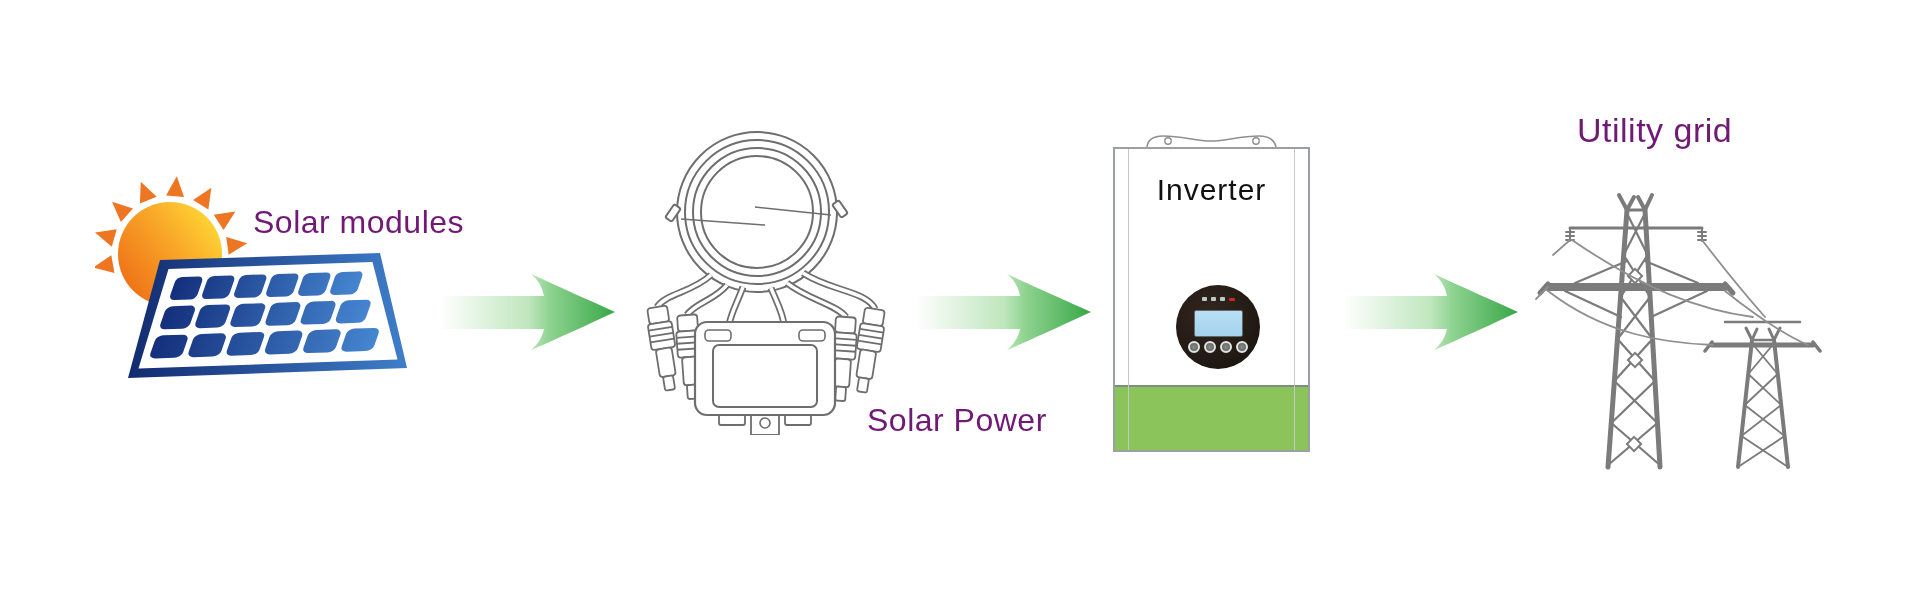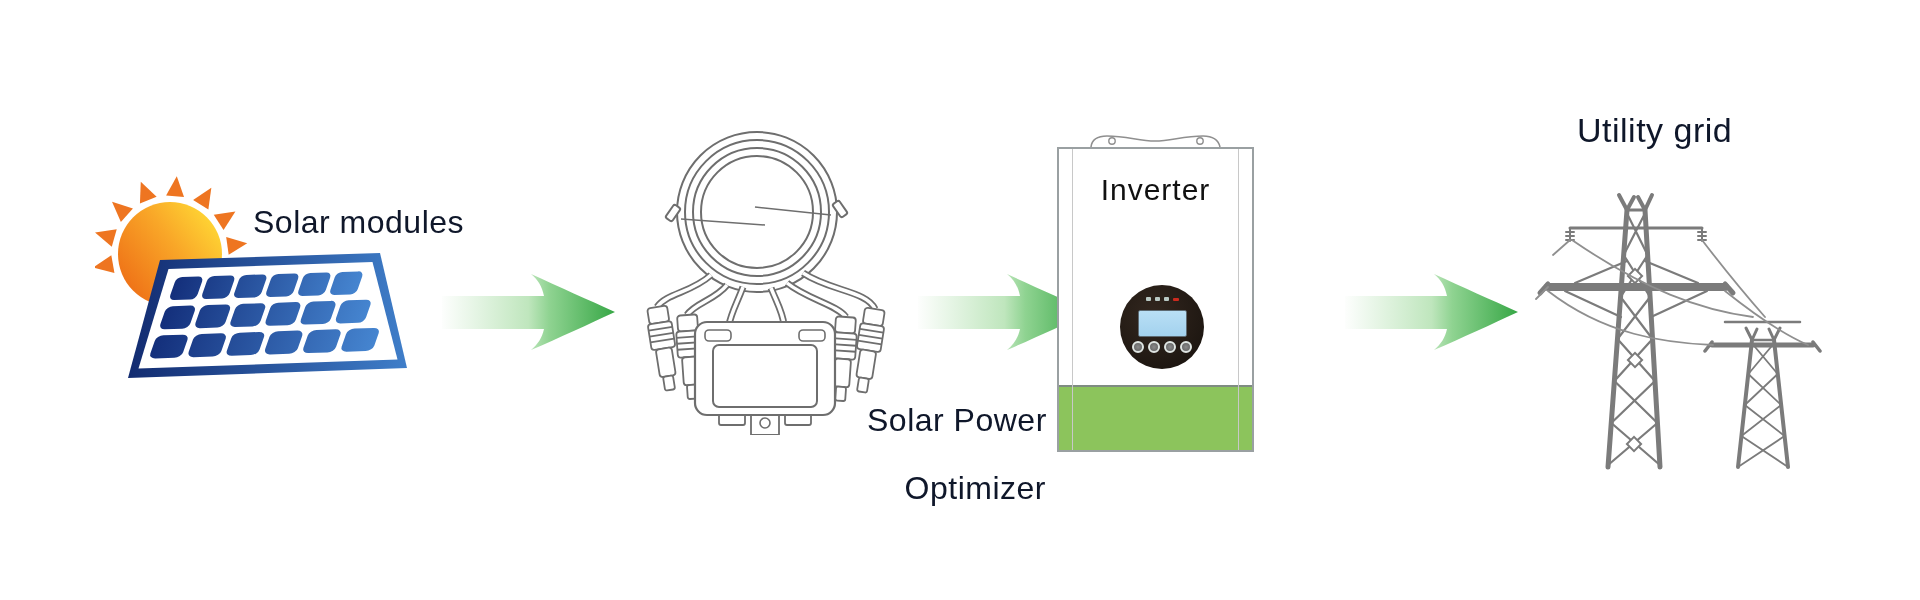--- a/index.html
+++ b/index.html
@@ -2,27 +2,27 @@
 <html><head>
 <meta charset="utf-8">
 <style>
   html,body{margin:0;padding:0;background:#ffffff;}
   .canvas{
     position:relative;width:1920px;height:600px;background:#ffffff;overflow:hidden;
     font-family:"Liberation Sans","DejaVu Sans",sans-serif;color:#1b1b1b;
   }
   .abs{position:absolute;}
   .step-label{
-    position:absolute;font-size:32px;line-height:1.06;color:#0f172a;
+    position:absolute;font-size:32px;line-height:1.06;color:#701a75;
     letter-spacing:0.5px;white-space:pre;
   }
   .utility-label{font-size:34px;letter-spacing:0.5px;}
   .arrow{position:absolute;width:176px;height:80px;}
   
-  .inverter{position:absolute;left:1057px;top:133px;width:197px;height:319px;}
+  .inverter{position:absolute;left:1113px;top:133px;width:197px;height:319px;}
   .inv-bracket{position:absolute;left:0;top:0;width:197px;height:14px;}
   .inv-box{
     position:absolute;left:0;top:14px;width:193px;height:301px;
     background:#ffffff;border:2px solid #9aa0a2;
   }
   .inv-title{
     position:absolute;left:0;top:24px;width:100%;text-align:center;
     font-size:30px;letter-spacing:1px;color:#111;
   }
   .hairline{position:absolute;top:0;bottom:0;width:1px;background:#c8c8c8;z-index:2;}
@@ -183,21 +183,21 @@
       <rect x="170" y="312" width="26" height="18" rx="2" stroke-width="1.8"></rect>
       <path d="M136,316 h28 v24 h-28 z" stroke-width="1.8"></path>
       <circle cx="150" cy="328" r="5" stroke-width="1.6"></circle>
       <rect x="80" y="227" width="140" height="93" rx="12" stroke-width="2.2"></rect>
       <rect x="98" y="250" width="104" height="62" rx="6" stroke-width="2"></rect>
       <rect x="90" y="235" width="26" height="11" rx="4" stroke-width="1.6"></rect>
       <rect x="184" y="235" width="26" height="11" rx="4" stroke-width="1.6"></rect>
     </g>
   </svg>
   <div class="step-label" style="left:846px;top:404px;margin-left:21px;"><span>Solar Power</span><br>
-    <span>Optimizer</span></div>
+    </div>
 
   <svg class="arrow" style="left:918px;top:272px;" viewBox="0 0 176 80">
     <defs>
         <linearGradient id="ag2" x1="0" y1="0.5" x2="1" y2="0.5">
       <stop offset="0" stop-color="#fdfefd"></stop>
           <stop offset="0.5" stop-color="#bfe6bd"></stop>
       <stop offset="0.62" stop-color="#8fd391"></stop>
           <stop offset="1" stop-color="#37a746"></stop>
     </linearGradient>
       </defs>

